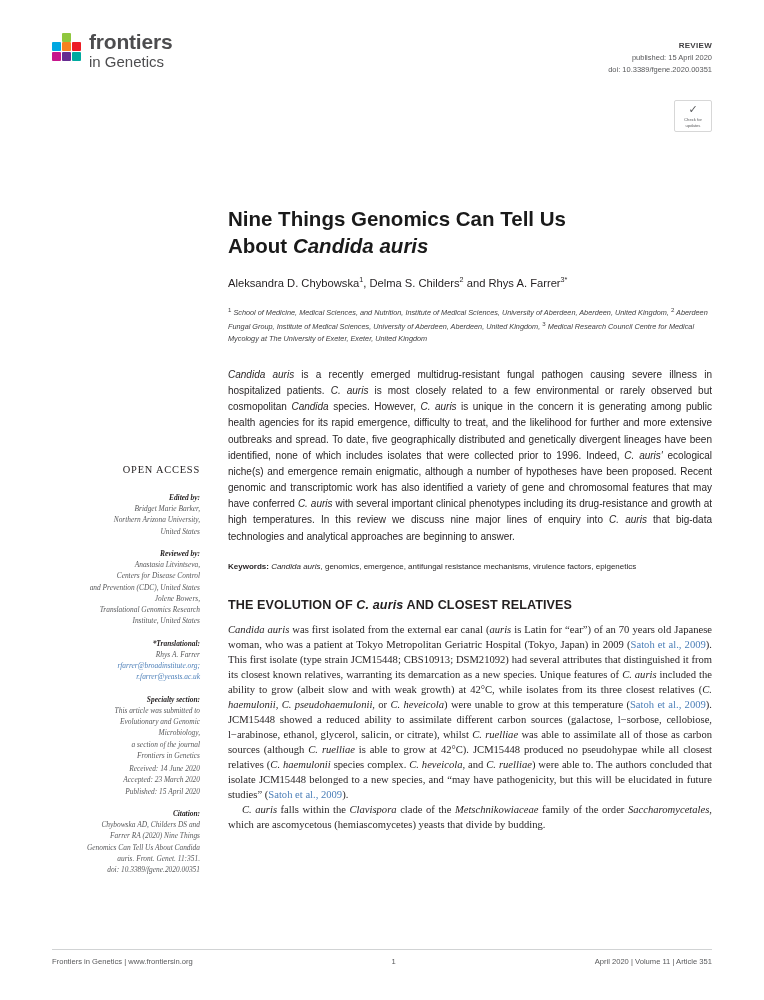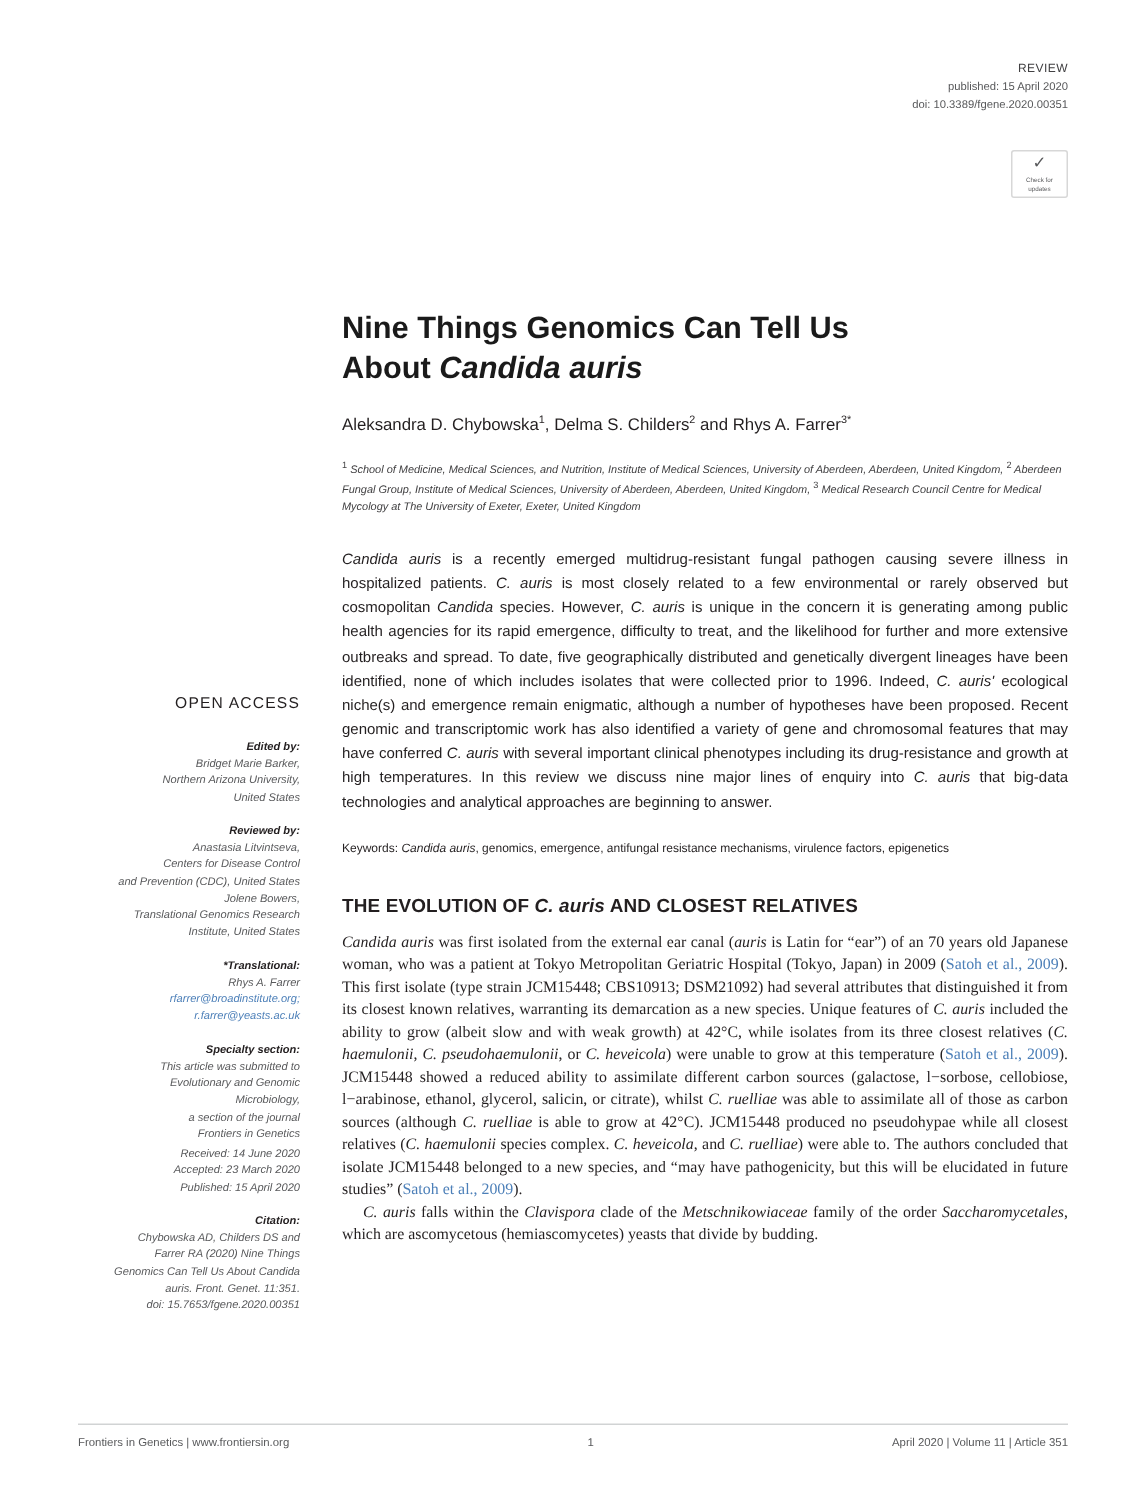--- a/index.html
+++ b/index.html
@@ -75,21 +75,21 @@
     position: absolute;
     right: 0;
     top: 10px;
     text-align: right;
     font-size: 7.5px;
     color: #58595b;
     line-height: 1.55;
   }
   .header-right .review-type {
     font-size: 8px;
-    font-weight: normal;
+    font-weight: bold;
     letter-spacing: 0.3px;
     color: #414042;
   }
 
   .crossmark {
     position: absolute;
     right: 52px;
     top: 100px;
     width: 38px;
     height: 32px;
@@ -160,21 +160,21 @@
   }
   .abstract em { font-style: italic; }
 
   .keywords {
     margin-top: 16px;
     font-size: 8px;
     line-height: 1.6;
     color: #231f20;
     text-align: justify;
   }
-  .keywords b { font-weight: normal; }
+  .keywords b { font-weight: bold; }
   .keywords em { font-style: italic; }
 
   
   .section-head {
     margin-top: 24px;
     font-size: 12.6px;
     font-weight: bold;
     color: #231f20;
     letter-spacing: 0.1px;
   }
@@ -196,20 +196,21 @@
   
   .leftcol {
     position: absolute;
     left: 52px;
     width: 148px;
     top: 462px;
     text-align: right;
     font-size: 7.4px;
     line-height: 1.52;
     color: #58595b;
+    font-family: Liberation Serif, serif;
   }
   .open-access {
     font-size: 10.4px;
     letter-spacing: 0.8px;
     color: #231f20;
     margin-bottom: 14px;
   }
   .lc-label {
     font-weight: bold;
     font-style: italic;
@@ -237,20 +238,35 @@
   .footer .fc { text-align: center; flex: 1; }
   .footer .fl { flex: 0 0 auto; }
   .footer .fr { flex: 0 0 auto; text-align: right; }
 </style>
 </head>
 <body>
 
 <div class="page">
 
   <div class="header">
+    <div class="logo-wrap">
+      <div class="logo-mark">
+        <span class="lm1"></span>
+          <span class="lm2"></span>
+          <span class="lm3"></span>
+        <span class="lm4"></span>
+          <span class="lm5"></span>
+          <span class="lm6"></span>
+        <span class="lm7"></span>
+      </div>
+      <div class="logo-text">
+        <div class="logo-frontiers">frontiers</div>
+        <div class="logo-sub">in Genetics</div>
+      </div>
+    </div>
     <div class="header-right">
       <div class="review-type">REVIEW</div>
       <div>published: 15 April 2020</div>
       <div>doi: 10.3389/fgene.2020.00351</div>
     </div>
   </div>
 
   <div class="crossmark">
     <div class="cm-icon">✓</div>
     <div class="cm-l1">Check for</div>
@@ -287,21 +303,21 @@
 
     <div class="lc-line">Received: 14 June 2020</div>
     <div class="lc-line">Accepted: 23 March 2020</div>
     <div class="lc-line lc-block">Published: 15 April 2020</div>
 
     <div class="lc-label">Citation:</div>
     <div class="lc-line" style="white-space: pre-line;">Chybowska AD, Childers DS and
 Farrer RA (2020) Nine Things
 Genomics Can Tell Us About Candida
 auris. Front. Genet. 11:351.
-doi: 15.7653/fgene.2020.00351</div>
+doi: 10.3389/fgene.2020.00351</div>
   </div>
 
   <div class="title-block">
     <h1 class="paper-title">
       <span>Nine Things Genomics Can Tell Us</span><br>
       <span>About </span><em>Candida auris</em>
     </h1>
 
     <div class="authors">
       <span>Aleksandra D. Chybowska</span><sup>1</sup>,

